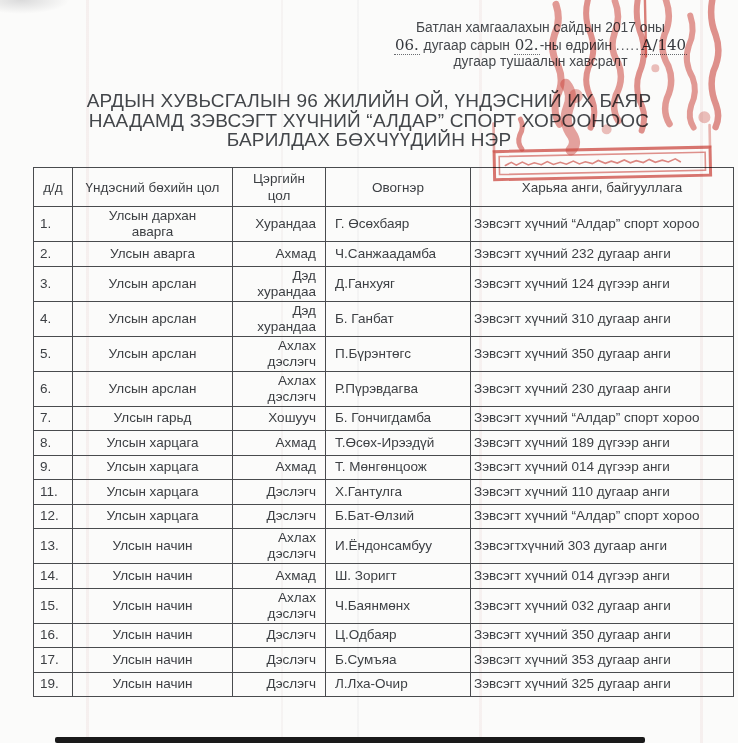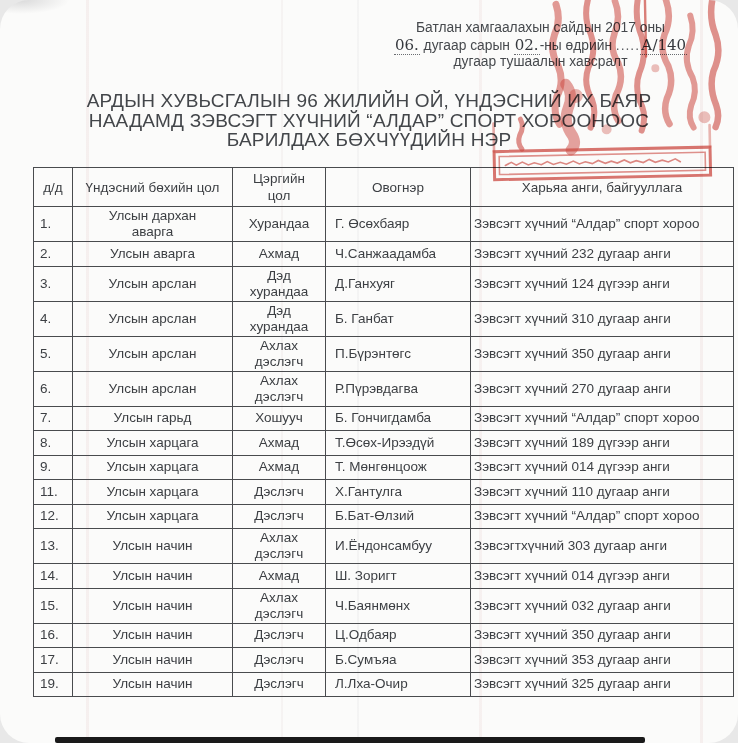--- a/index.html
+++ b/index.html
@@ -1,21 +1,20 @@
 <!DOCTYPE html>
 <html><head>
 <meta charset="utf-8">
 <style>
   html,body{margin:0;padding:0;background:#e8e8e8;}
   .page{
     position:relative;width:738px;height:743px;overflow:hidden;
     background:#fbfbfa;
     font-family:"Liberation Sans","DejaVu Sans",sans-serif;
     color:#3e4145;
-    border-radius:29px;
   }
   
   .page::before{
     content:"";position:absolute;inset:0;pointer-events:none;z-index:1;
     background:
       linear-gradient(90deg,rgba(214,170,170,.14),rgba(214,170,170,.14)) 86px 0/3px 100% no-repeat,
       linear-gradient(90deg,rgba(205,185,185,.12),rgba(205,185,185,.12)) 281px 0/2px 100% no-repeat,
       linear-gradient(90deg,rgba(214,170,170,.13),rgba(214,170,170,.13)) 479px 0/3px 100% no-repeat,
       linear-gradient(90deg,rgba(190,190,195,.12),rgba(190,190,195,.12)) 357px 0/2px 100% no-repeat,
       linear-gradient(90deg,rgba(214,170,170,.15),rgba(214,170,170,.15)) 700px 0/3px 100% no-repeat;
@@ -52,21 +51,21 @@
   .roster col.w2{width:93px}.roster col.w3{width:145px}.roster col.w4{width:263px}
   .roster th,.roster td{
     border:1px solid #494b4e;font-weight:normal;
     vertical-align:middle;overflow:hidden;
   }
   .roster th{height:36px;line-height:17px;padding:1px 10px;text-align:center;}
   .roster th.c0{padding:1px 2px;}
   .roster td{height:21.5px;line-height:16px;padding:1px 4px;}
   .roster td.c0{text-align:left;padding-left:6px;}
   .roster td.c1{text-align:center;padding:1px 22px;}
-  .roster td.c2{text-align:center;padding:1px 9px;}
+  .roster td.c2{text-align:right;padding:1px 9px;}
   .roster td.c3{text-align:left;padding-left:9px;white-space:nowrap;}
   .roster td.c4{text-align:left;padding-left:3px;white-space:nowrap;}
 
   
   .stamp{position:absolute;top:0;right:0;width:330px;height:200px;z-index:3;
     mix-blend-mode:multiply;pointer-events:none;}
 
   
   .scan-band{position:absolute;left:55px;top:737px;width:590px;height:6px;
     background:#1a1a1a;border-radius:2px;z-index:4;}
@@ -142,21 +141,21 @@
           <td class="c1">Улсын арслан</td>
           <td class="c2">Ахлах дэслэгч</td>
           <td class="c3">П.Бүрэнтөгс</td>
           <td class="c4">Зэвсэгт хүчний 350 дугаар анги</td>
         </tr>
         <tr>
           <td class="c0">6.</td>
           <td class="c1">Улсын арслан</td>
           <td class="c2">Ахлах дэслэгч</td>
           <td class="c3">Р.Пүрэвдагва</td>
-          <td class="c4">Зэвсэгт хүчний 270 дугаар анги</td>
+          <td class="c4">Зэвсэгт хүчний 230 дугаар анги</td>
         </tr>
         <tr>
           <td class="c0">7.</td>
           <td class="c1">Улсын гарьд</td>
           <td class="c2">Хошууч</td>
           <td class="c3">Б. Гончигдамба</td>
           <td class="c4">Зэвсэгт хүчний “Алдар” спорт хороо</td>
         </tr>
         <tr>
           <td class="c0">8.</td>

